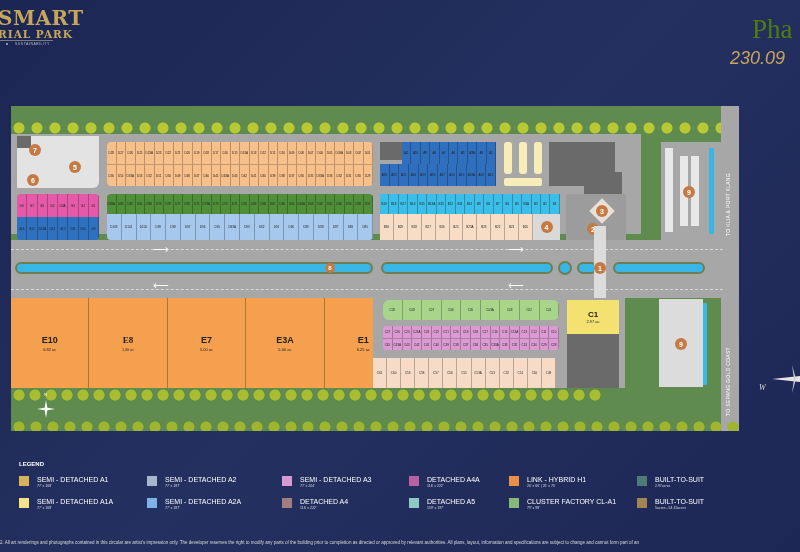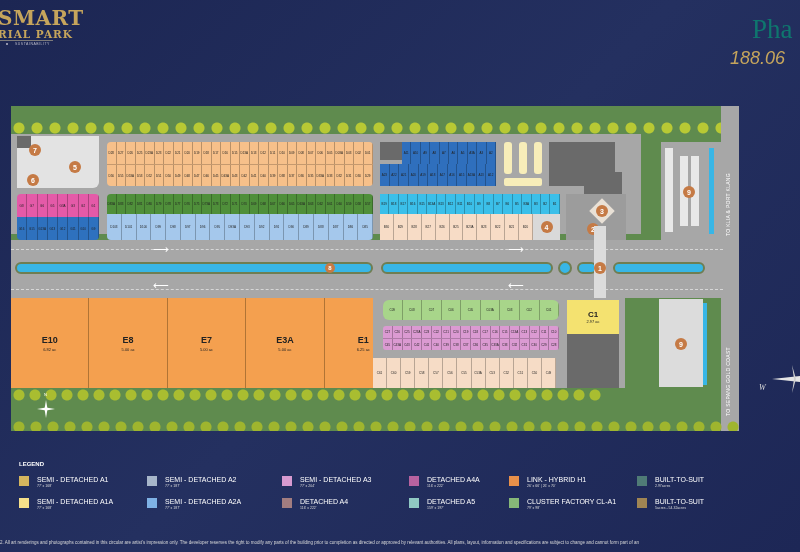--- a/index.html
+++ b/index.html
@@ -6,21 +6,21 @@
   html,body { width:800px; height:552px; overflow:hidden; }
   body { background: linear-gradient(135deg,#1c2653 0%,#243060 50%,#1d2756 100%); font-family:"Liberation Sans", sans-serif; position:relative; color:#fff; }
   .abs { position:absolute; }
 
   
   .logo-line1 { left:-2px; top:6px; font-family:"DejaVu Serif", serif; font-weight:bold; color:#c6a55c; font-size:20px; letter-spacing:0.5px; }
   .logo-line2 { left:-2px; top:28px; font-family:"DejaVu Serif", serif; font-weight:bold; color:#c6a55c; font-size:10.5px; letter-spacing:1px; }
   .logo-rule { left:0; top:40px; width:53px; height:1px; background:#7c7a7a; }
   .logo-tag { left:0; top:42px; font-size:3.5px; color:#b9b9c8; letter-spacing:0.5px; white-space:nowrap; }
   .logo-dot { left:6px; top:43px; width:2px; height:2px; background:#b9b9c8; border-radius:50%; }
-  .phase-title { left:752px; top:14px; font-family:"Liberation Serif", serif; color:#0f766e; font-size:27px; white-space:nowrap; }
+  .phase-title { left:752px; top:14px; font-family:"Liberation Serif", serif; color:#4d7c0f; font-size:27px; white-space:nowrap; }
   .phase-acres { left:730px; top:48px; font-family:"Liberation Sans", sans-serif; color:#c6a55c; font-size:18px; font-style:italic; white-space:nowrap; }
 
   
   .map { left:11px; top:106px; width:728px; height:325px; background:#5f8b4e; overflow:hidden; }
   .trees-top { left:0; top:0; width:728px; height:30px; background: radial-gradient(circle at 8px 22px,#b8c934 5px,transparent 6px) 0 0/18px 30px repeat-x, #5f8b4e; }
   .trees-bot { left:0; top:282px; width:590px; height:14px; background: radial-gradient(circle at 8px 7px,#a9bd30 5px,transparent 6px) 0 0/16px 14px repeat-x; }
   .trees-bot2 { left:0; top:314px; width:728px; height:14px; background: radial-gradient(circle at 8px 7px,#9fb52e 5px,transparent 6px) 0 0/17px 14px repeat-x; }
   .road { background:#a7a7a7; }
   .road-dash { border-top:1px dashed #d7d7d7; height:0; }
   .canal { background:#38b6e6; border:2px solid #6f7e52; border-radius:6px; }
@@ -45,21 +45,21 @@
 </style>
 </head>
 <body>
 
 <div class="abs logo-line1">SMART</div>
 <div class="abs logo-line2">RIAL PARK</div>
 <div class="abs logo-rule"></div>
 <div class="abs logo-dot"></div>
 <div class="abs logo-tag" style="left:15px;">SUSTAINABILITY</div>
 <div class="abs phase-title">Pha</div>
-<div class="abs phase-acres">188.06</div>
+<div class="abs phase-acres">230.09</div>
 
 <div class="abs map">
   <div class="abs trees-top"></div>
 
   <div class="abs road" style="left:0;top:28px;width:630px;height:100px;"></div>
 
   <div class="abs lot-grey" style="left:6px;top:30px;width:82px;height:52px;border-radius:0 0 6px 0;"></div>
   <div class="abs building" style="left:6px;top:30px;width:14px;height:12px;"></div>
   <div class="abs badge" style="left:18px;top:38px;">7</div>
   <div class="abs badge" style="left:58px;top:55px;">5</div>
@@ -314,21 +314,21 @@
   <div class="abs canal" style="left:602px;top:156px;width:92px;height:12px;"></div>
   <div class="abs" style="left:583px;top:120px;width:12px;height:72px;background:#dcdcdc;"></div>
   <div class="abs badge" style="left:583px;top:156px;">1</div>
   <div class="abs badge" style="left:314px;top:157px;width:10px;height:10px;font-size:6px;">8</div>
 
   <div class="abs" style="left:0;top:192px;width:392px;height:90px;display:flex;" id="e-row">
       <div class="eplot" style="flex: 1 1 0%;">
         <div class="nm">E10</div>
         <div class="ac">6.82 ac</div>
       </div>
-      <div class="eplot" style="flex: 1 1 0%;">
+      <div class="eplot" style="flex: 1 1 0%; font-family: Liberation Serif, serif;">
         <div class="nm">E8</div>
         <div class="ac">5.00 ac</div>
       </div>
       <div class="eplot" style="flex: 1 1 0%;">
         <div class="nm">E7</div>
         <div class="ac">5.00 ac</div>
       </div>
       <div class="eplot" style="flex: 1 1 0%;">
         <div class="nm">E3A</div>
         <div class="ac">5.00 ac</div>

